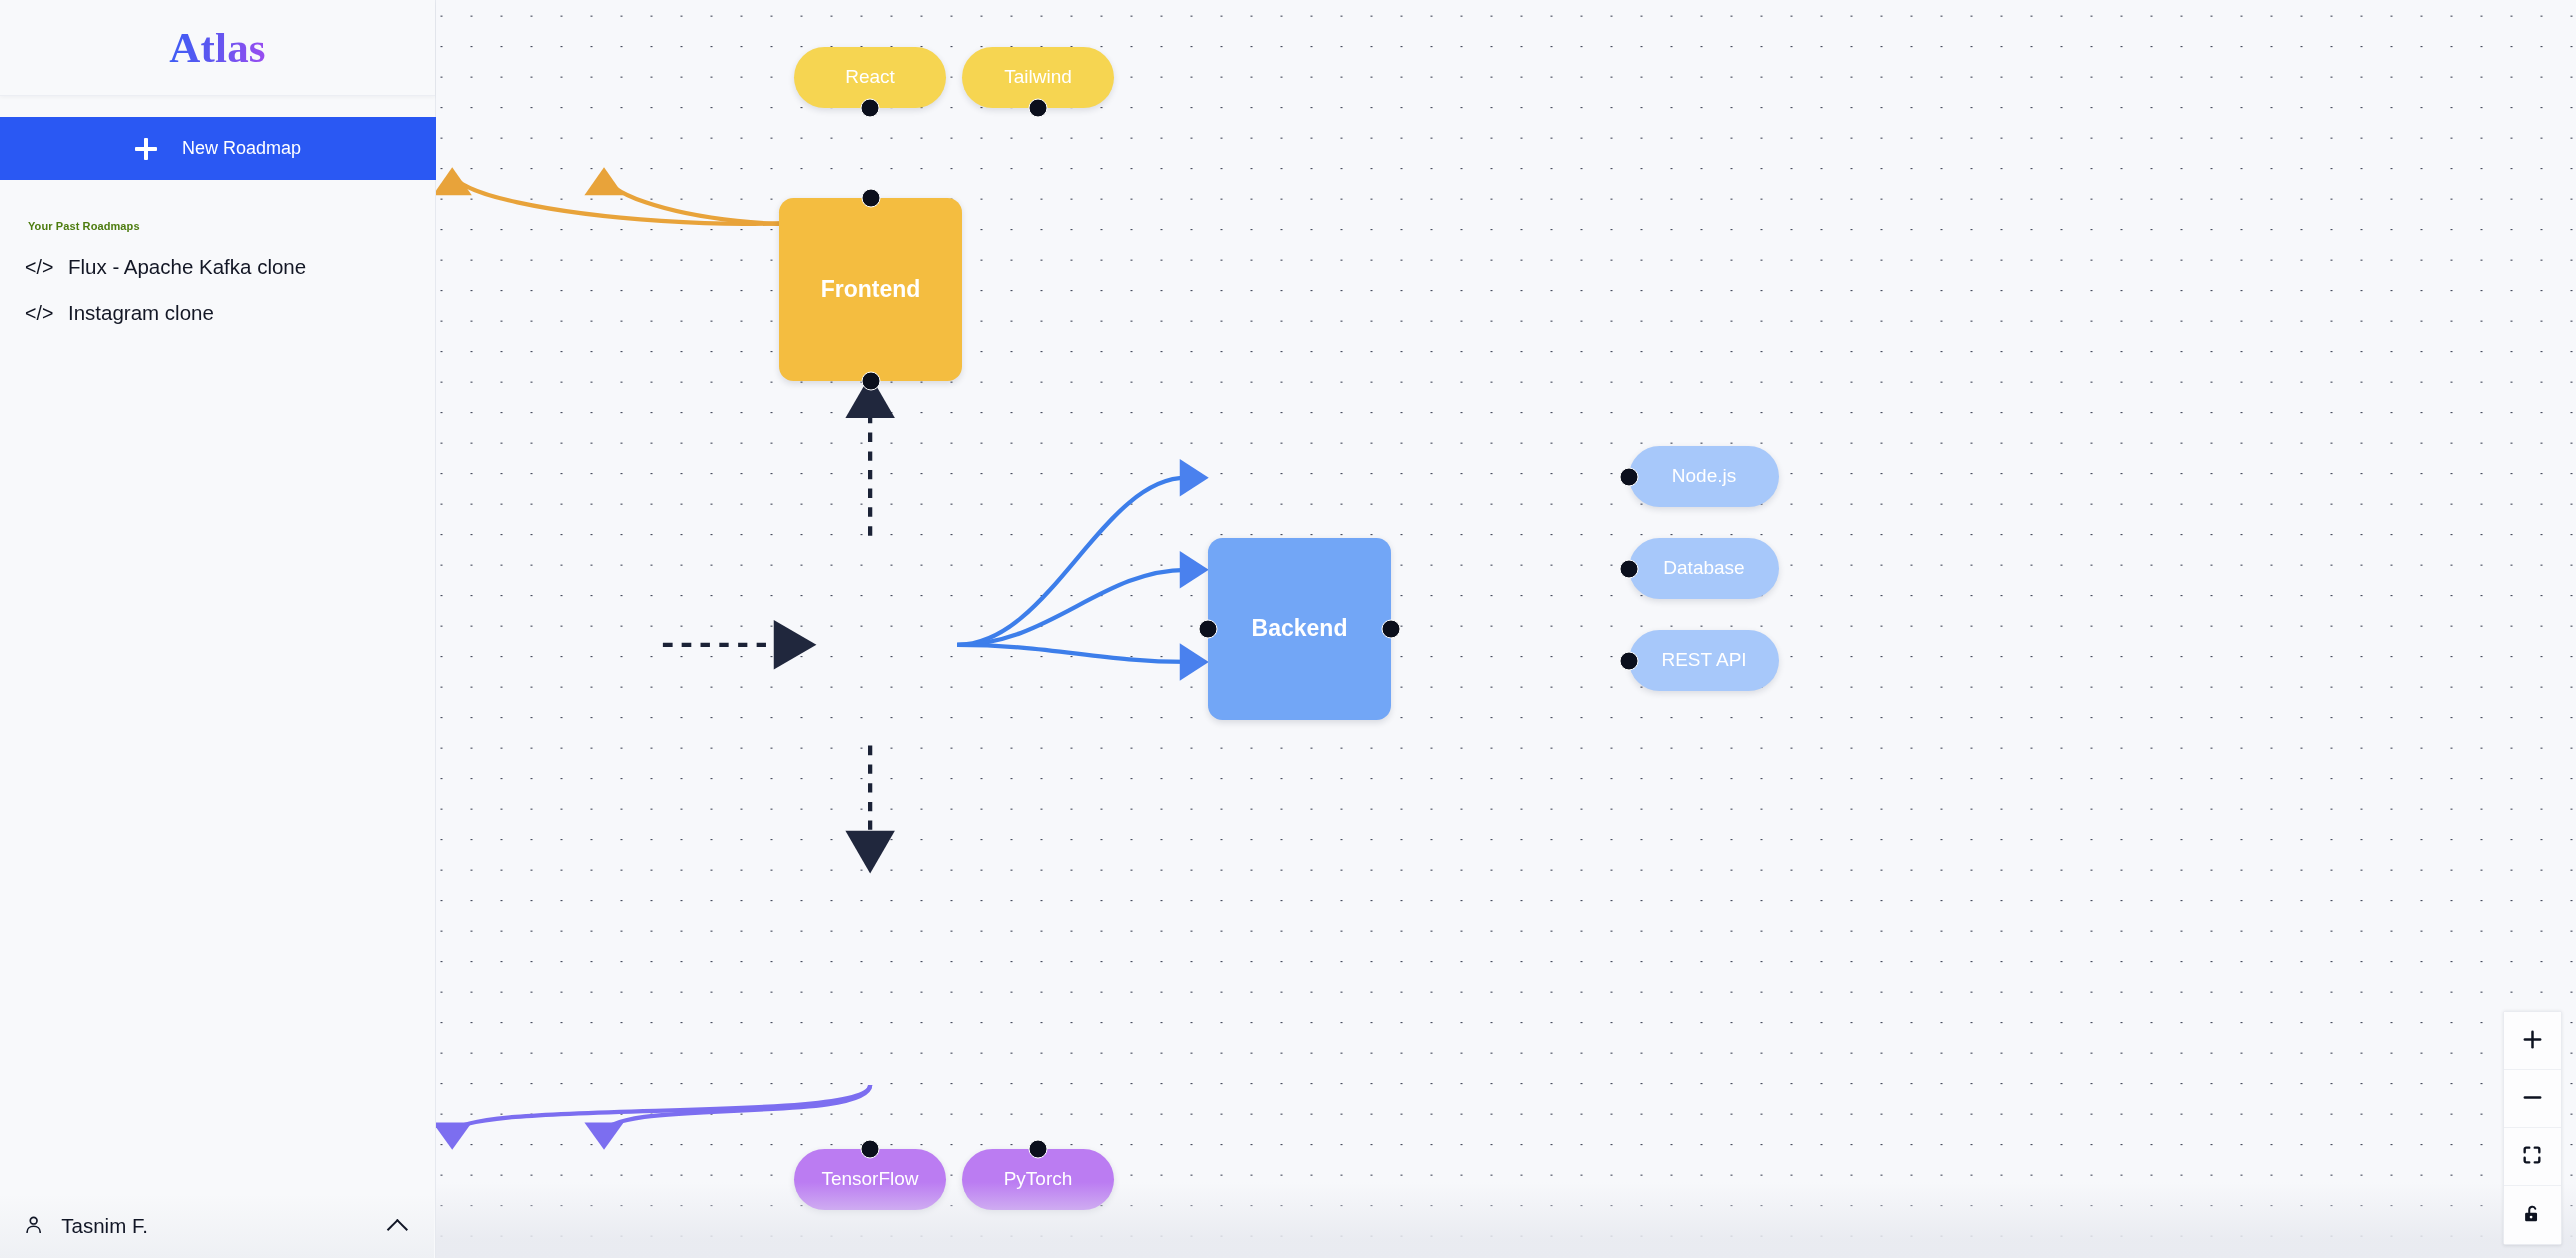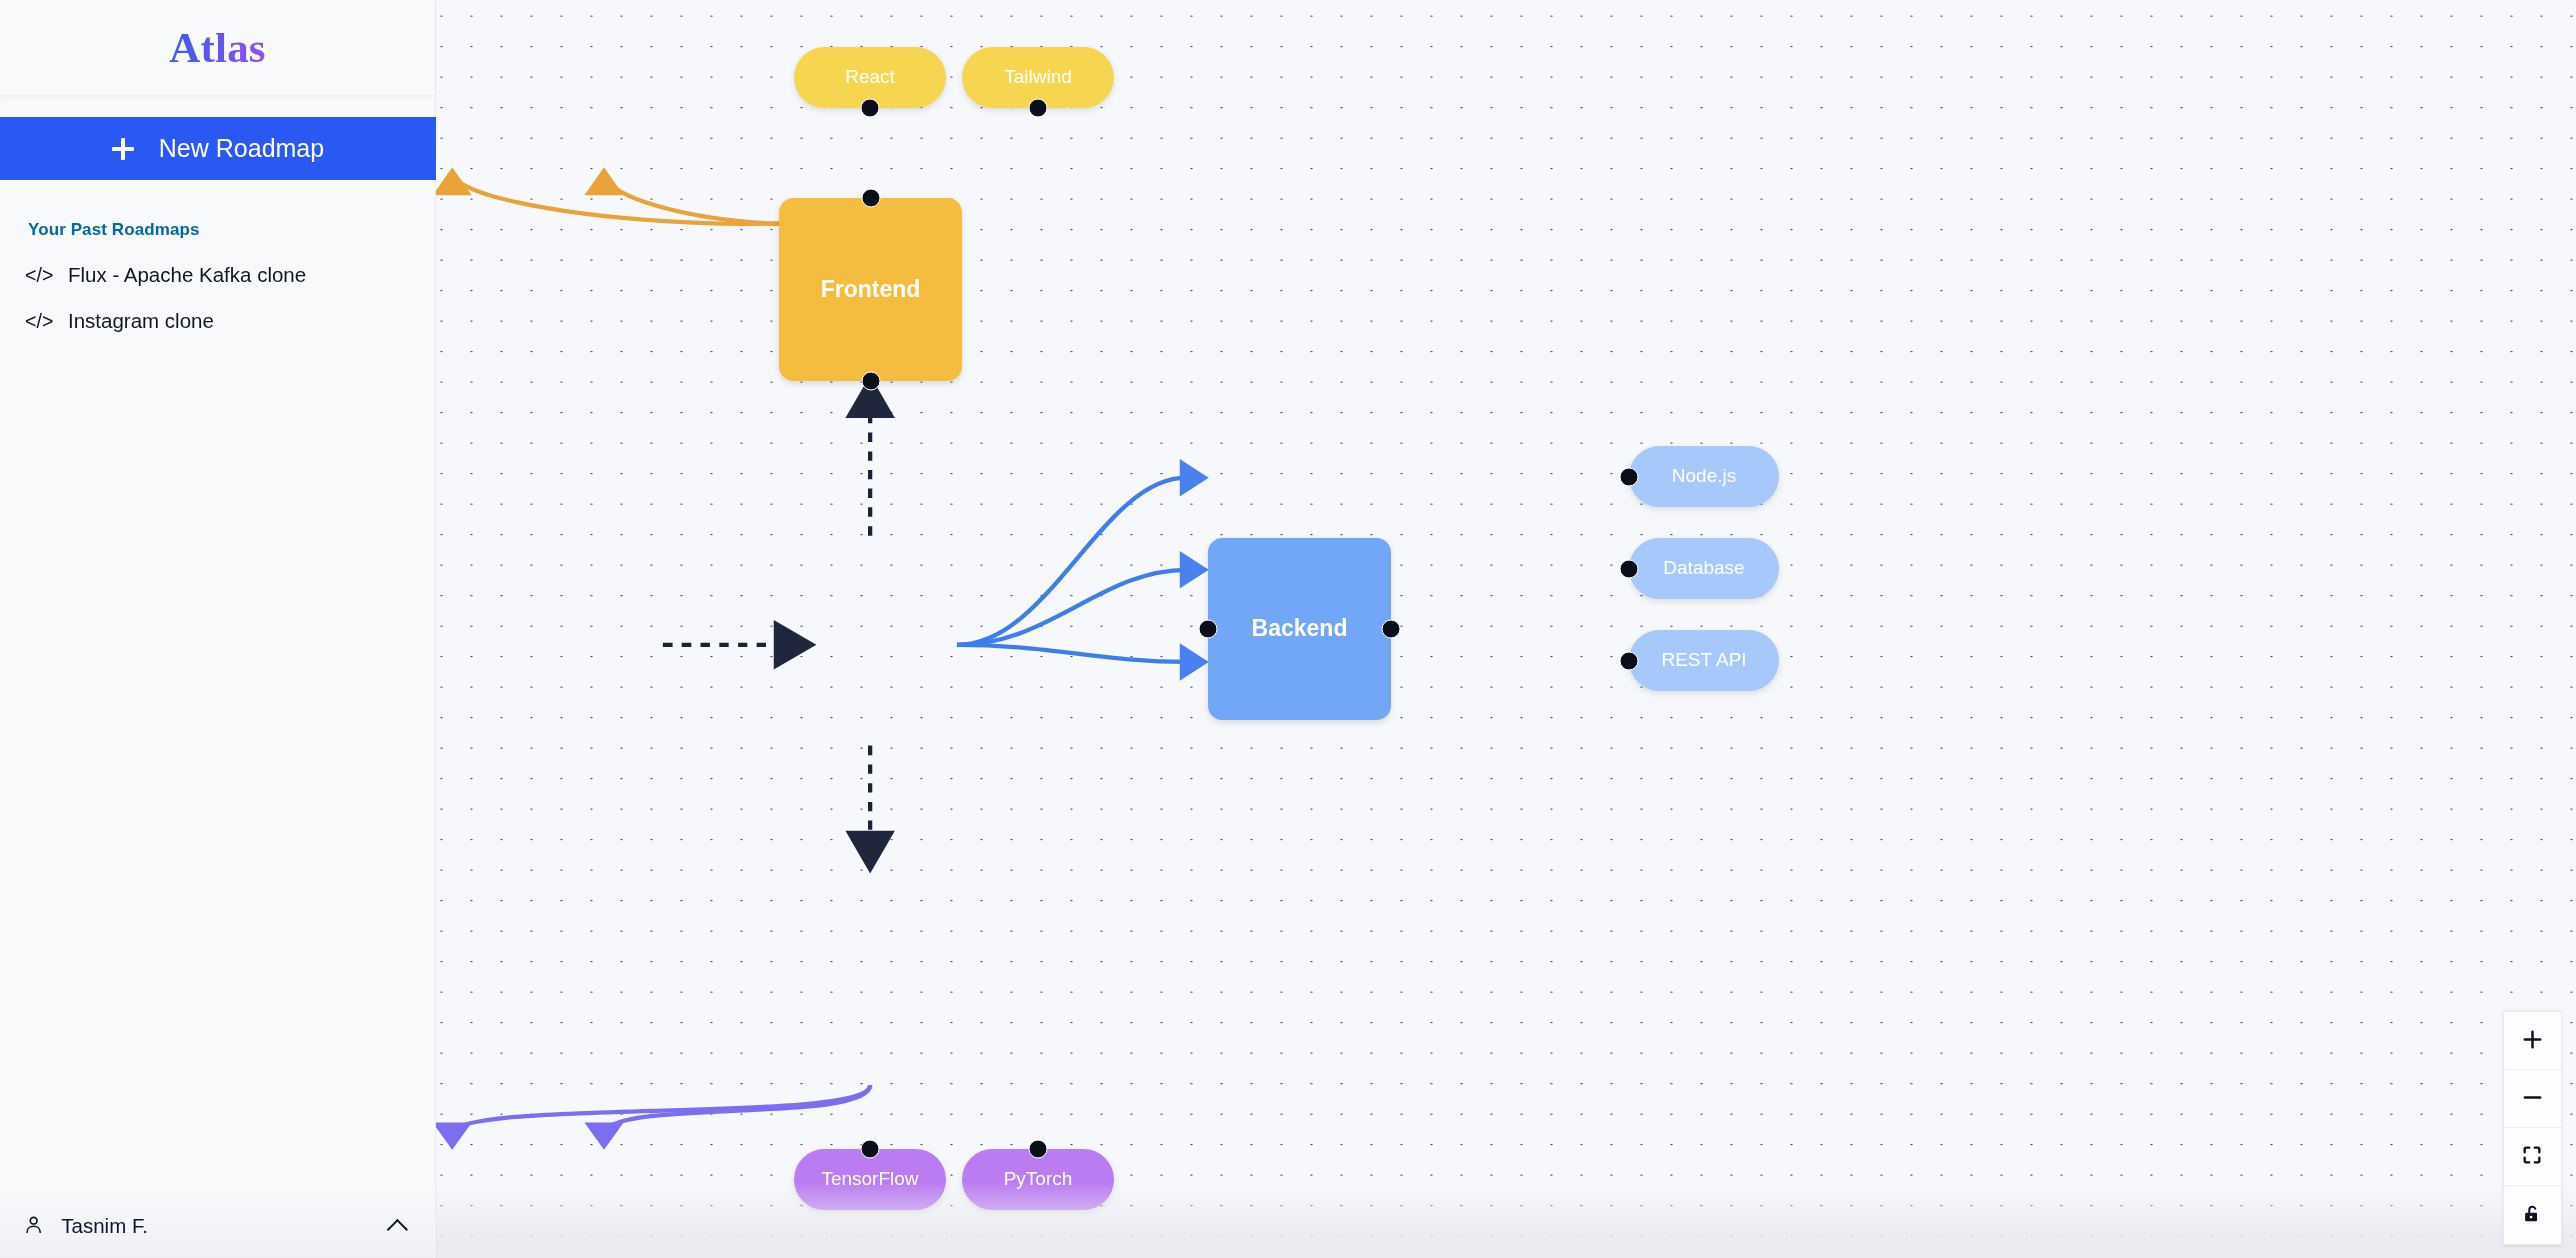--- a/index.html
+++ b/index.html
@@ -34,35 +34,35 @@
     -webkit-background-clip: text; background-clip: text;
     -webkit-text-fill-color: transparent; color: #6a54f0;
   }
   .new-roadmap-btn {
     margin: 21.3px 0 0 0;
     height: 63px; width: 436px;
     background: #2a58f3; color: #fff;
     border: none; cursor: pointer;
     display: flex; align-items: center; justify-content: center; gap: 25px;
     font-family: "Liberation Sans", sans-serif;
-    font-size: 25px; font-weight: 400;
+    font-size: 18px; font-weight: 400;
   }
   .plus-glyph {
     display: inline-block; position: relative;
     width: 22px; height: 22px; flex: 0 0 22px;
   }
   .plus-glyph::before, .plus-glyph::after {
     content: ""; position: absolute; background: #fff; border-radius: 0.9px;
   }
   .plus-glyph::before { left: 0; top: 9.4px; width: 22px; height: 3.4px; }
   .plus-glyph::after  { top: 0; left: 9.4px; height: 22px; width: 3.4px; }
 
   .past-label {
     margin: 40px 0 0 28px;
-    font-size: 17px; font-weight: 700; color: #0369a1;
+    font-size: 11px; font-weight: 700; color: #4d7c0f;
     letter-spacing: 0.1px;
   }
   .roadmap-list { margin-top: 12px; display: flex; flex-direction: column; }
   .roadmap-item {
     display: flex; align-items: center; gap: 16px;
     padding: 11px 0 11px 26.4px; cursor: pointer;
     font-size: 20.5px; color: #131725;
   }
   .code-icon {
     flex: 0 0 25.6px; width: 25.6px; height: 20.5px;

